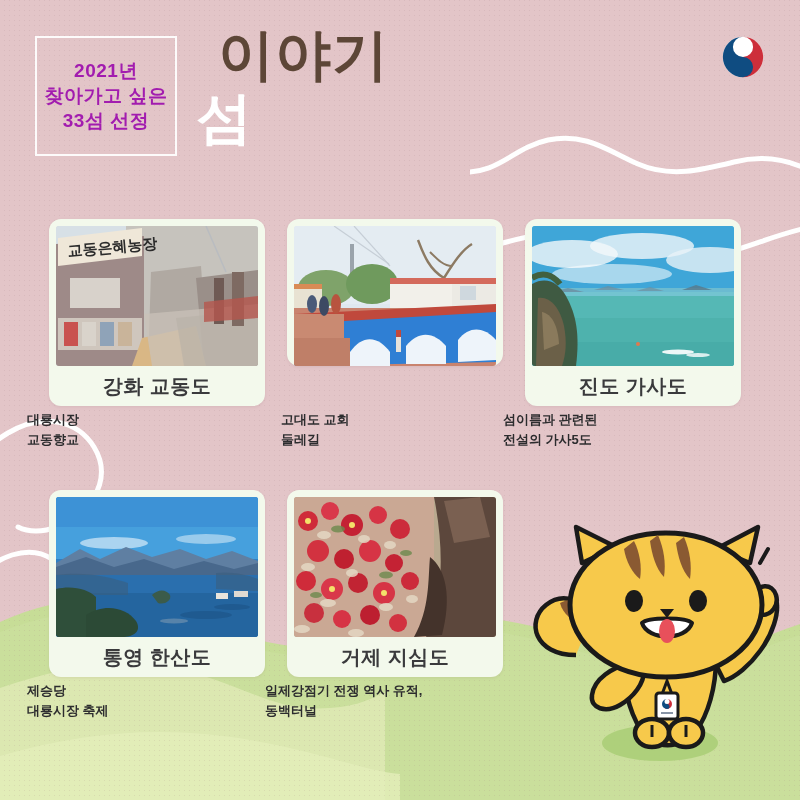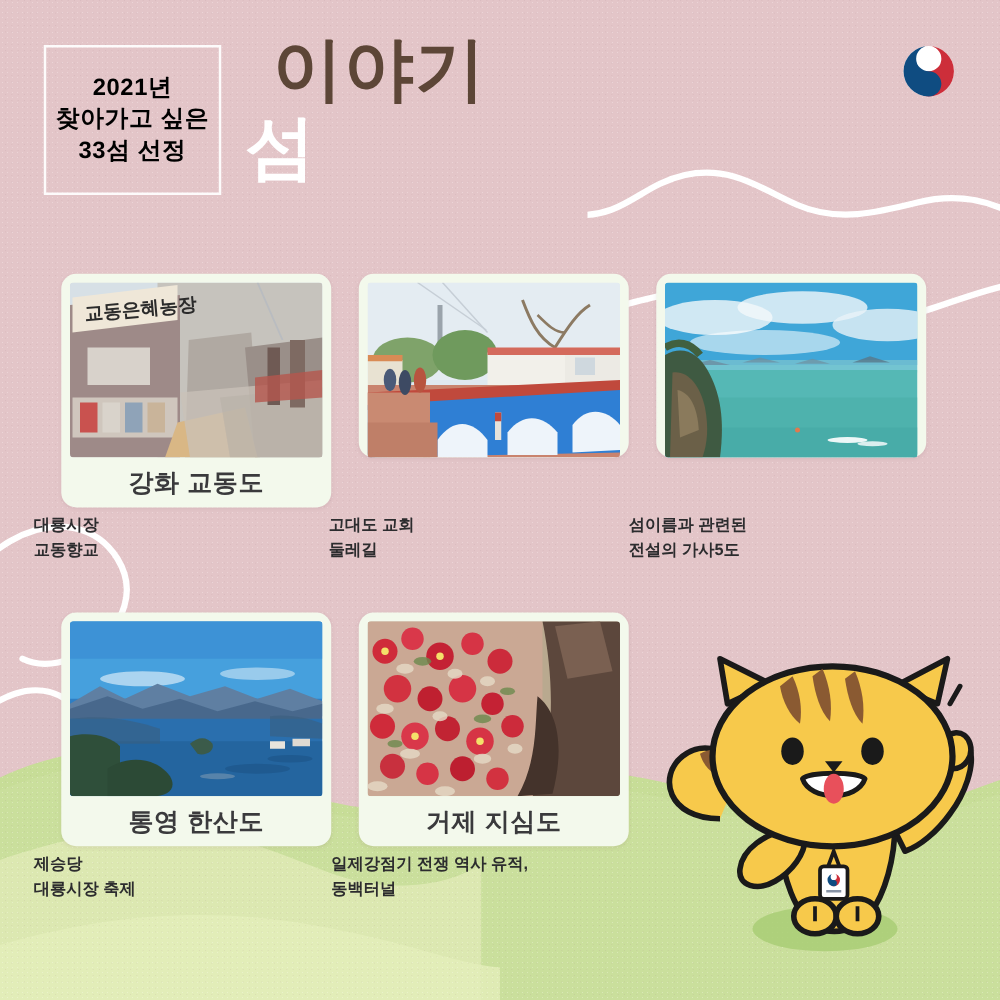--- a/index.html
+++ b/index.html
@@ -35,21 +35,21 @@
 
   
   #header{ position:absolute; left:0; top:0; width:800px; height:190px; }
   #year-box{
     position:absolute; left:35px; top:36px; width:142px; height:120px;
     border:2px solid rgba(255,255,255,.92);
     display:flex; flex-direction:column; justify-content:center; align-items:center;
     gap:5px;
   }
   #year-box .ln{
-    color:#000000; font-size:19px; font-weight:700; letter-spacing:.5px;
+    color:#a21caf; font-size:19px; font-weight:700; letter-spacing:.5px;
     line-height:1.05; white-space:nowrap;
   }
   #title-block{ position:absolute; left:196px; top:28px; }
   #title-main{
     color:#5d4637; font-size:56px; font-weight:700; line-height:.96;
     letter-spacing:1px;
     margin-left:22px;
   }
   #title-sub{
     color:#ffffff; font-size:56px; font-weight:700; line-height:1.0;
@@ -91,21 +91,21 @@
   .card-caption span{ display:block; white-space:nowrap; }
 
   
   #card-0{ left:49px;  top:219px; }
   #card-1{ left:287px; top:219px; }
   #card-2{ left:525px; top:219px; }
   #card-3{ left:49px;  top:490px; }
   #card-4{ left:287px; top:490px; }
 
   #cap-0{ left:27px;  top:410px; }
-  #cap-1{ left:263px; top:410px; }
+  #cap-1{ left:281px; top:410px; }
   #cap-2{ left:503px; top:410px; }
   #cap-3{ left:27px;  top:681px; }
   #cap-4{ left:265px; top:681px; }
 
   
   #mascot{ position:absolute; left:520px; top:505px; width:280px; height:285px; }
   #mascot svg{ display:block; width:280px; height:285px; }
 </style>
 </head>
 <body>
@@ -263,20 +263,21 @@
         <rect y="116" width="202" height="24" fill="#48aca8"></rect>
         <path d="M0,58 C14,50 26,56 34,70 C44,88 48,108 44,140 L0,140 Z" fill="#3f5a42"></path>
         <path d="M6,72 C18,70 28,82 32,100 C35,116 34,128 30,140 L4,140 Z" fill="#6b6048"></path>
         <path d="M10,86 C20,88 26,100 27,118 L12,124 Z" fill="#8a7a5c"></path>
         <path d="M0,52 C10,46 20,48 28,58" fill="none" stroke="#41603f" stroke-width="6"></path>
         <ellipse cx="146" cy="126" rx="16" ry="2.4" fill="#ffffff" opacity=".9"></ellipse>
         <ellipse cx="166" cy="129" rx="12" ry="2" fill="#ffffff" opacity=".8"></ellipse>
         <circle cx="106" cy="118" r="2" fill="#e07a4e"></circle>
       </svg>
     </div>
+    <div class="card-label">진도 가사도</div>
   </div>
   <div class="card-caption" id="cap-2">
     <span>섬이름과 관련된</span>
     <span>전설의 가사5도</span>
   </div>
 
   <div class="card" id="card-3">
     <div class="card-photo">
       <svg viewBox="0 0 202 140" preserveAspectRatio="none" aria-hidden="true">
         <rect width="202" height="140" fill="#2f7fc4"></rect>

